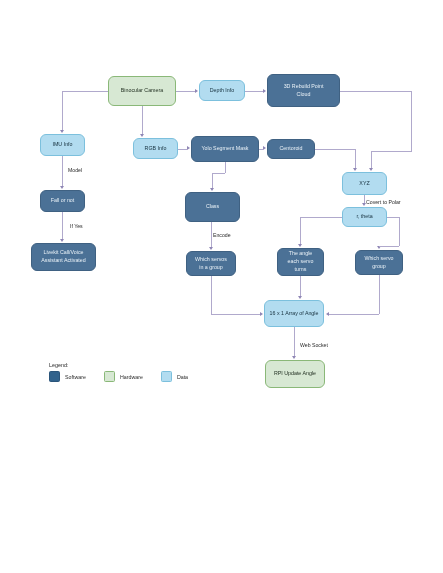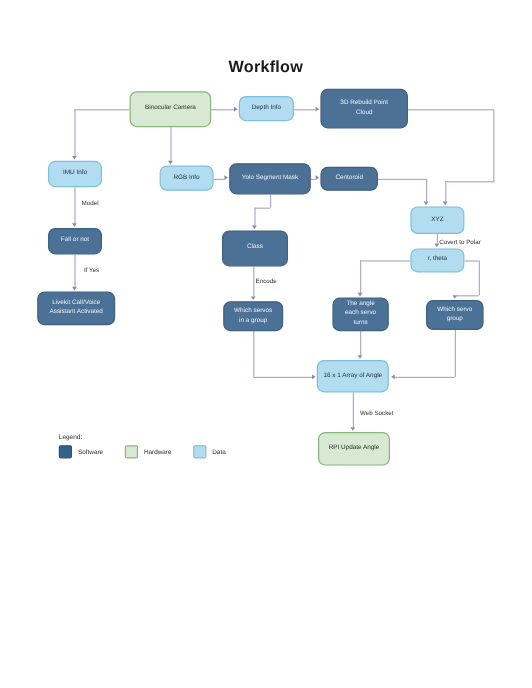--- a/index.html
+++ b/index.html
@@ -101,21 +101,20 @@
   .swatch.software{background:#31628c;border:0.7px solid #2a547a;}
   .swatch.hardware{background:#d7e8d3;border:0.7px solid #8ab878;}
   .swatch.data{background:#b2dcf0;border:0.7px solid #7cc0dd;}
   .legend-label{font-size:5.3px;color:#2b2b2b;}
 </style>
 </head>
 <body>
 
 <div id="stage">
 
-  <div id="diagram-title">Workflow</div>
 
   <div>
 
     <div class="ln h" style="left:176px;top:91px;width:19px;"></div>
     <div class="arw right" style="left:195px;top:88.6px;"></div>
 
     <div class="ln h" style="left:245px;top:91px;width:18px;"></div>
     <div class="arw right" style="left:263px;top:88.6px;"></div>
 
     <div class="ln h" style="left:62px;top:91px;width:46px;"></div>

